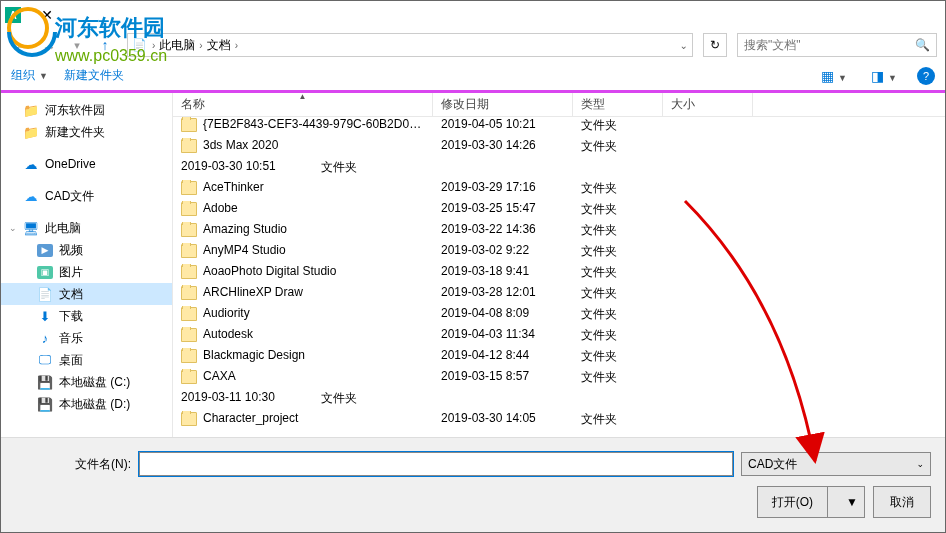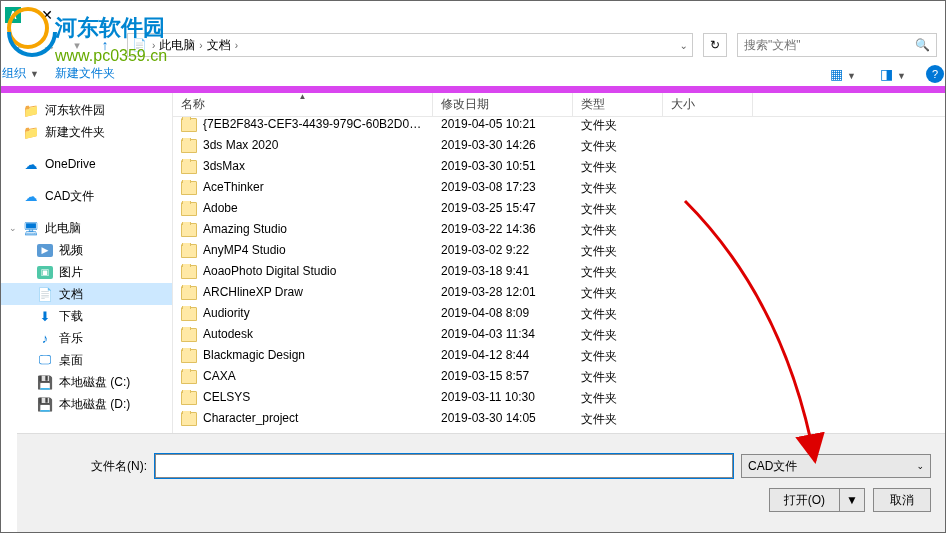--- a/index.html
+++ b/index.html
@@ -17,21 +17,21 @@
 .navbar{height:32px;display:flex;align-items:center;padding:0 8px;gap:4px}
 .nav-btn{width:24px;height:24px;display:flex;align-items:center;justify-content:center;color:#999;font-size:14px}
 .nav-btn.enabled{color:#0078d7}
 .breadcrumb{flex:1;height:24px;border:1px solid #ccc;display:flex;align-items:center;padding:0 4px;gap:4px;margin:0 6px;background:#fff}
 .bc-icon{width:16px;height:16px;display:flex;align-items:center;justify-content:center}
 .bc-sep{color:#666;font-size:10px}
 .bc-refresh{width:24px;height:24px;border:1px solid #ccc;display:flex;align-items:center;justify-content:center;margin-right:6px}
 .searchbox{width:200px;height:24px;border:1px solid #ccc;display:flex;align-items:center;padding:0 6px}
 .searchbox input{border:none;outline:none;flex:1;color:#999}
 .searchbox .sicon{color:#555}
-.toolbar{height:32px;display:flex;align-items:center;padding:0 1px;gap:16px;border-bottom:7px solid #d946ef;background:#fff}
+.toolbar{height:32px;display:flex;align-items:center;padding:0 10px;gap:16px;border-bottom:3px solid #d946ef;background:#fff}
 .tb-item{display:flex;align-items:center;gap:4px;color:#0078d7}
 .tb-spacer{flex:1}
 .tb-icon{color:#0078d7;font-size:14px;padding:0 4px}
 .tb-help{width:18px;height:18px;border-radius:50%;background:#0078d7;color:#fff;display:flex;align-items:center;justify-content:center;font-size:11px}
 .content{display:flex;height:360px}
 .sidebar{width:172px;padding:6px 0;overflow-y:auto;border-right:1px solid #e8e8e8}
 .sb-item{display:flex;align-items:center;height:22px;padding:0 8px 0 22px;gap:6px;position:relative}
 .sb-item.selected{background:#cce8ff}
 .sb-item .chev{position:absolute;left:8px;color:#888;font-size:9px}
 .sb-item.l2{padding-left:36px}
@@ -52,27 +52,27 @@
 .fl-header>div{padding:0 8px;border-right:1px solid #e8e8e8;height:100%;display:flex;align-items:center;gap:4px}
 .col-name{width:260px}
 .col-date{width:140px}
 .col-type{width:90px}
 .col-size{width:90px}
 .fl-row{display:flex;height:21px;}
 .fl-row>div{padding:0 8px;white-space:nowrap;overflow:hidden;text-overflow:ellipsis}
 .fl-row .ficon{width:16px;height:14px;background:#ffe9a6;border:1px solid #e0c060;border-radius:1px 1px 0 0;display:inline-block;margin-right:6px;vertical-align:middle;position:relative}
 .fl-row .ficon::before{content:"";position:absolute;top:-3px;left:0;width:7px;height:3px;background:#ffe9a6;border:1px solid #e0c060;border-bottom:none;border-radius:1px 1px 0 0}
 .sort-arrow{position:absolute;left:50%;top:-1px;transform:translateX(-50%);color:#555;font-size:8px}
-.bottom{padding:20px 14px;background:#f0f0f0;border-top:1px solid #ddd;position:absolute;bottom:0;left:16px;right:0}
+.bottom{padding:14px 14px;background:#f0f0f0;border-top:1px solid #ddd;position:absolute;bottom:0;left:0;right:0}
 .row1{display:flex;align-items:center;gap:8px;margin-bottom:10px}
 .fn-label{width:116px;text-align:right}
 .fn-input{flex:1;height:24px;border:1px solid #888;padding:0 4px;outline:1px solid #0078d7}
 .ft-combo{width:190px;height:24px;border:1px solid #888;background:#e8e8e8;display:flex;align-items:center;padding:0 6px;justify-content:space-between}
 .row2{display:flex;justify-content:flex-end;gap:8px}
-.btn{height:24px;border:1px solid #888;background:#e8e8e8;padding:0 16px;display:flex;align-items:center;gap:0}
+.btn{height:32px;border:1px solid #888;background:#e8e8e8;padding:0 16px;display:flex;align-items:center;gap:12px}
 .btn.split{padding:0}
 .btn.split .main{padding:0 14px;border-right:1px solid #888;height:100%;display:flex;align-items:center}
 .btn.split .arrow{padding:0 6px}
 .arrow-annotation{position:absolute;right:80px;top:180px;z-index:50;pointer-events:none}
 .arrow-svg{width:200px;height:300px}
 </style>
 </head>
 <body>
 
 <div class="watermark">
@@ -206,28 +206,27 @@
           <div class="col-type">文件夹</div>
           <div class="col-size"></div>
         </div>
         <div class="fl-row">
           <div class="col-name"><span class="ficon"></span>3ds Max 2020</div>
           <div class="col-date">2019-03-30 14:26</div>
           <div class="col-type">文件夹</div>
           <div class="col-size"></div>
         </div>
         <div class="fl-row">
-          <div class="col-name"><span class="ficon"></span>3dsMax</div>
           <div class="col-date">2019-03-30 10:51</div>
           <div class="col-type">文件夹</div>
           <div class="col-size"></div>
         </div>
         <div class="fl-row">
           <div class="col-name"><span class="ficon"></span>AceThinker</div>
-          <div class="col-date">2019-03-08 17:23</div>
+          <div class="col-date">2019-03-29 17:16</div>
           <div class="col-type">文件夹</div>
           <div class="col-size"></div>
         </div>
         <div class="fl-row">
           <div class="col-name"><span class="ficon"></span>Adobe</div>
           <div class="col-date">2019-03-25 15:47</div>
           <div class="col-type">文件夹</div>
           <div class="col-size"></div>
         </div>
         <div class="fl-row">
@@ -272,21 +271,20 @@
           <div class="col-type">文件夹</div>
           <div class="col-size"></div>
         </div>
         <div class="fl-row">
           <div class="col-name"><span class="ficon"></span>CAXA</div>
           <div class="col-date">2019-03-15 8:57</div>
           <div class="col-type">文件夹</div>
           <div class="col-size"></div>
         </div>
         <div class="fl-row">
-          <div class="col-name"><span class="ficon"></span>CELSYS</div>
           <div class="col-date">2019-03-11 10:30</div>
           <div class="col-type">文件夹</div>
           <div class="col-size"></div>
         </div>
         <div class="fl-row">
           <div class="col-name"><span class="ficon"></span>Character_project</div>
           <div class="col-date">2019-03-30 14:05</div>
           <div class="col-type">文件夹</div>
           <div class="col-size"></div>
         </div>

